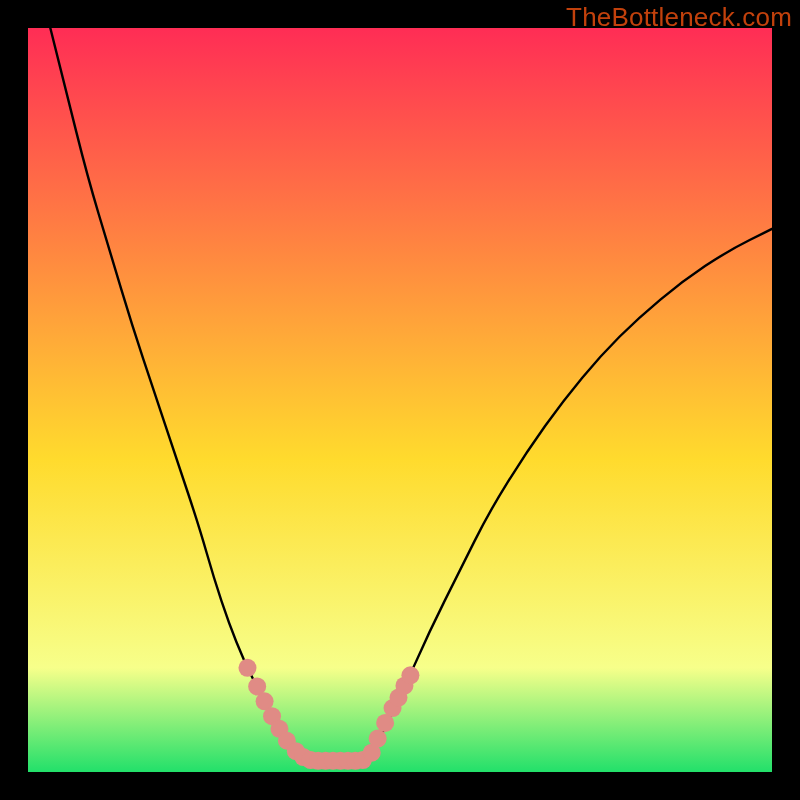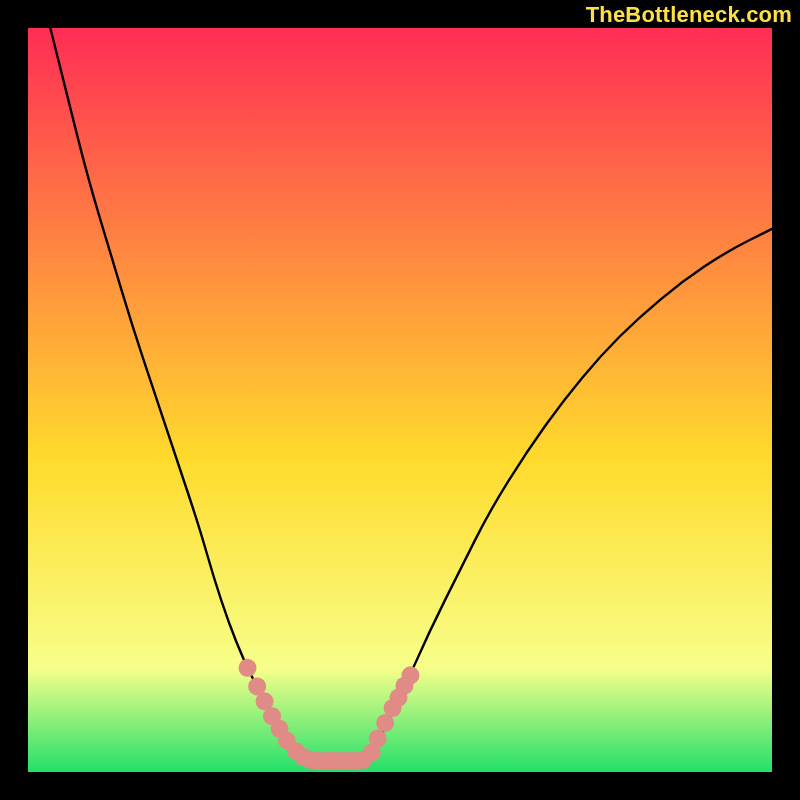--- a/index.html
+++ b/index.html
@@ -21,23 +21,23 @@
     position: absolute;
     inset: 0;
     width: 800px;
     height: 800px;
     display: block;
   }
   .watermark {
     position: absolute;
     top: 2px;
     right: 8px;
-    color: #fde047;
-    font-size: 22px;
-    font-weight: 700;
+    color: #c2410c;
+    font-size: 26px;
+    font-weight: 400;
     letter-spacing: 0.2px;
     user-select: none;
   }
 </style>
 </head>
 <body>
 
 <div class="stage">
   <svg xmlns="http://www.w3.org/2000/svg" viewBox="0 0 800 800">
     <defs>

